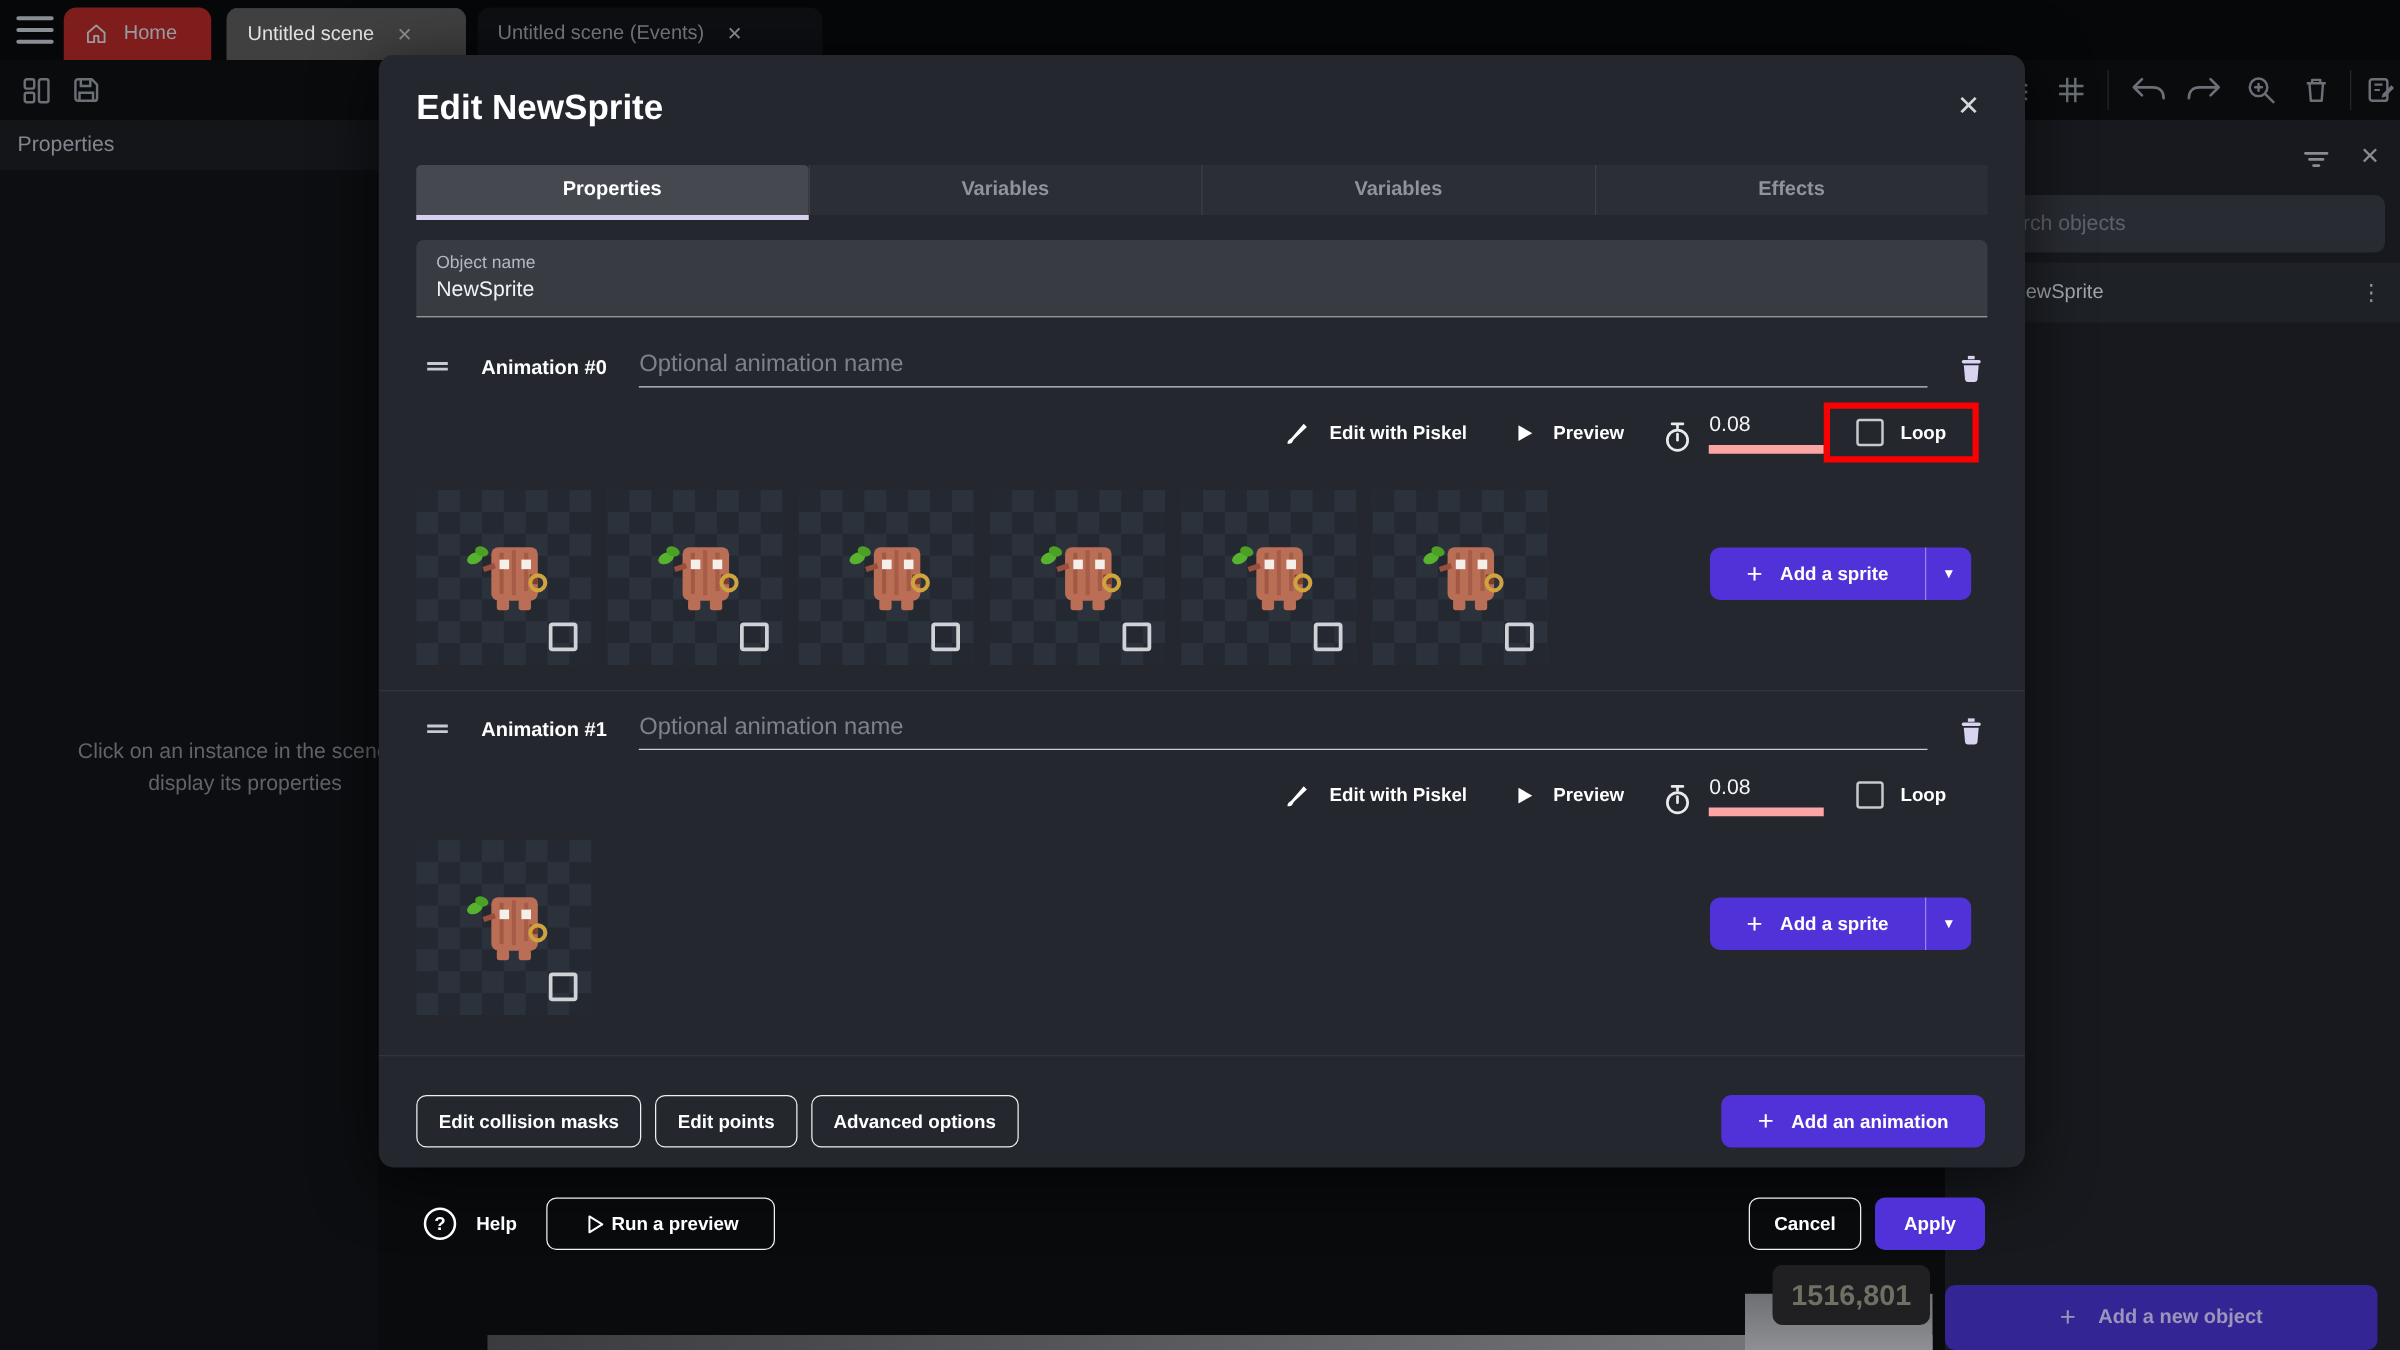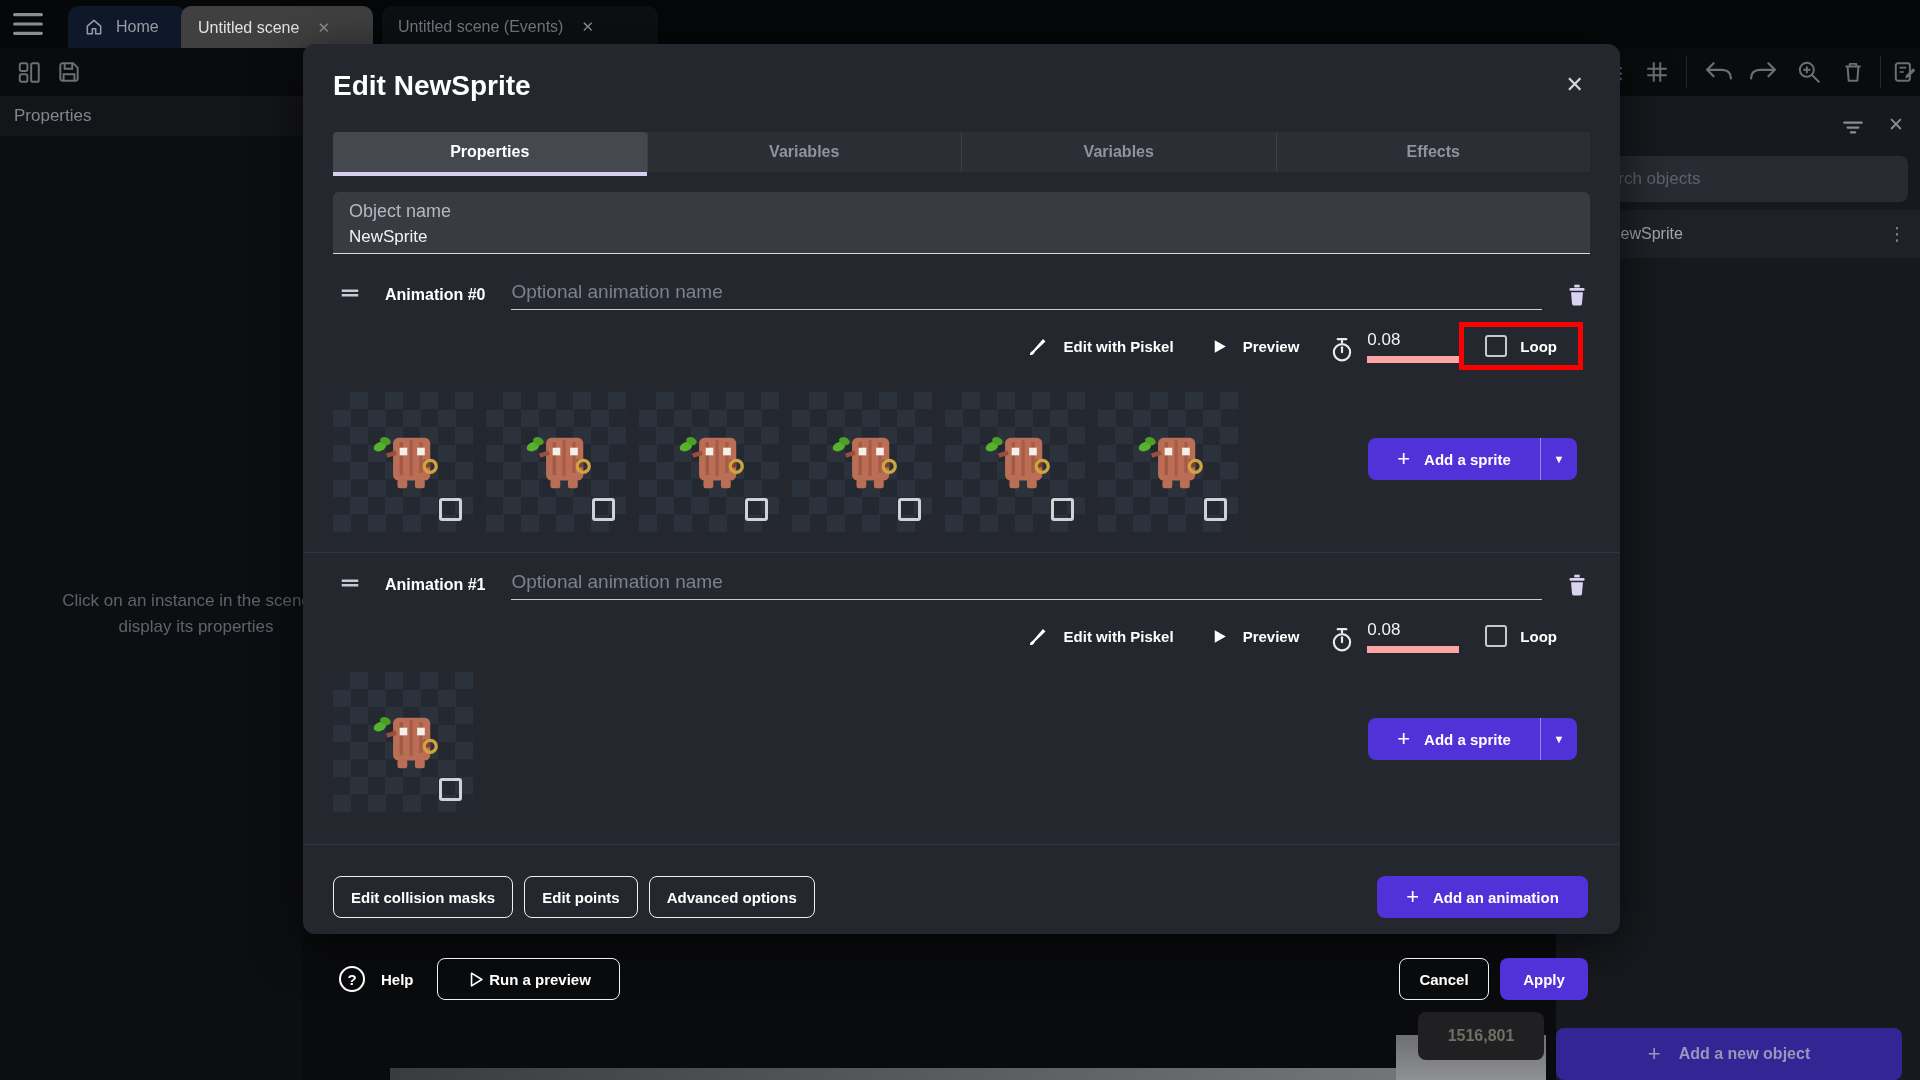--- a/index.html
+++ b/index.html
@@ -39,40 +39,40 @@
                background:#342595; border-radius:8px; display:flex; align-items:center;
                justify-content:center; gap:18px; color:#9a96bb; font-size:16px; font-weight:bold; }
 
   
   #canvstrip { left:390px; top:1068px; width:1156px; height:12px;
                background:linear-gradient(90deg,#3a3b3e,#7c7d80); }
   #canvblock { left:1396px; top:1035px; width:150px; height:45px;
                background:linear-gradient(180deg,#6e6f72,#8f9093); }
   #coordbadge { left:1418px; top:1012px; width:126px; height:48px; background:#202023;
                 border-radius:8px; display:flex; align-items:center; justify-content:center;
-                color:#6f6f63; font-size:16px; font-weight:bold; }
+                color:#6f6f63; font-size:23px; font-weight:bold; }
 
   
   #dialog { left:303px; top:44px; width:1317px; height:890px; background:#24272e;
             border-radius:12px; box-shadow:0 10px 50px rgba(0,0,0,.65); z-index:10; }
   #dlg-title { left:30px; top:26px; color:#ffffff; font-size:28px; font-weight:bold; }
   #dlg-close { right:36px; top:28px; color:#d4d7db; font-size:22px; cursor:pointer; }
 
   #dlg-tabs { left:30px; top:88px; right:30px; height:40px; display:flex; }
   .dtab { flex:1; display:flex; align-items:center; justify-content:center;
           background:#2b2e35; color:#8f949c; font-size:16px; font-weight:bold;
           position:relative; border-left:1px solid #3c3f46; }
   .dtab:first-child { border-left:none; }
   .dtab.active { background:#45484f; color:#ffffff; border-radius:4px 4px 0 0; }
   .dtab.active .underline { position:absolute; left:0; right:0; bottom:-4px; height:4px;
                             background:#d6cff2; }
 
   #objfield { left:30px; top:148px; right:30px; height:62px; background:#383b42;
               border-radius:6px 6px 0 0; border-bottom:1px solid #d9dade; padding:9px 16px 0; }
-  #objfield .lbl { color:#b4b9c0; font-size:18px; }
+  #objfield .lbl { color:#b4b9c0; font-size:14px; }
   #objfield input { width:100%; background:transparent; border:none; outline:none;
                     color:#f2f3f5; font-size:17px; margin-top:5px; font-family:inherit; }
 
   .anim-head { left:30px; right:30px; height:36px; display:flex; align-items:flex-end; }
   .drag-handle { width:22px; color:#c6cad1; margin:0 12px 6px 6px; }
   .anim-title { color:#ffffff; font-size:16px; font-weight:bold; margin:0 0 6px 12px;
                 white-space:nowrap; }
   .anim-name { flex:1; margin-left:26px; margin-right:22px; background:transparent;
                border:none; outline:none; border-bottom:1px solid #c9cbd1; color:#e8eaec;
                font-size:19px; padding-bottom:6px; font-family:inherit; }
@@ -128,21 +128,21 @@
   #apply   { right:32px; top:914px; width:88px; height:42px; justify-content:center; }
 </style>
 </head>
 <body>
 
 <div id="topbar" class="abs">
   <svg class="abs" style="left:12px;top:12px;color:#8a8f96" width="32" height="24" viewBox="0 0 24 18">
     <path d="M2 2h20M2 9h20M2 16h20" stroke="currentColor" stroke-width="2.4" stroke-linecap="round"></path>
   </svg>
 
-  <div class="wtab" style="left:68px;width:118px;background:#0f172a;color:#979ca3">
+  <div class="wtab" style="left:51px;width:118px;background:#7f1d1d;color:#979ca3">
     <svg width="20" height="20" viewBox="0 0 24 24" style="margin-right:12px">
       <path d="M4 11 L12 4 L20 11 V20 H14 V14 H10 V20 H4 Z" fill="none" stroke="currentColor" stroke-width="1.8" stroke-linejoin="round"></path>
     </svg>
     <span>Home</span>
   </div>
 
   <div class="wtab" style="left:181px;width:192px;background:#404040;border:1px solid #3b3e45;border-bottom:none;color:#dfe1e4">
     <span>Untitled scene</span>
     <span class="x">✕</span>
   </div>

